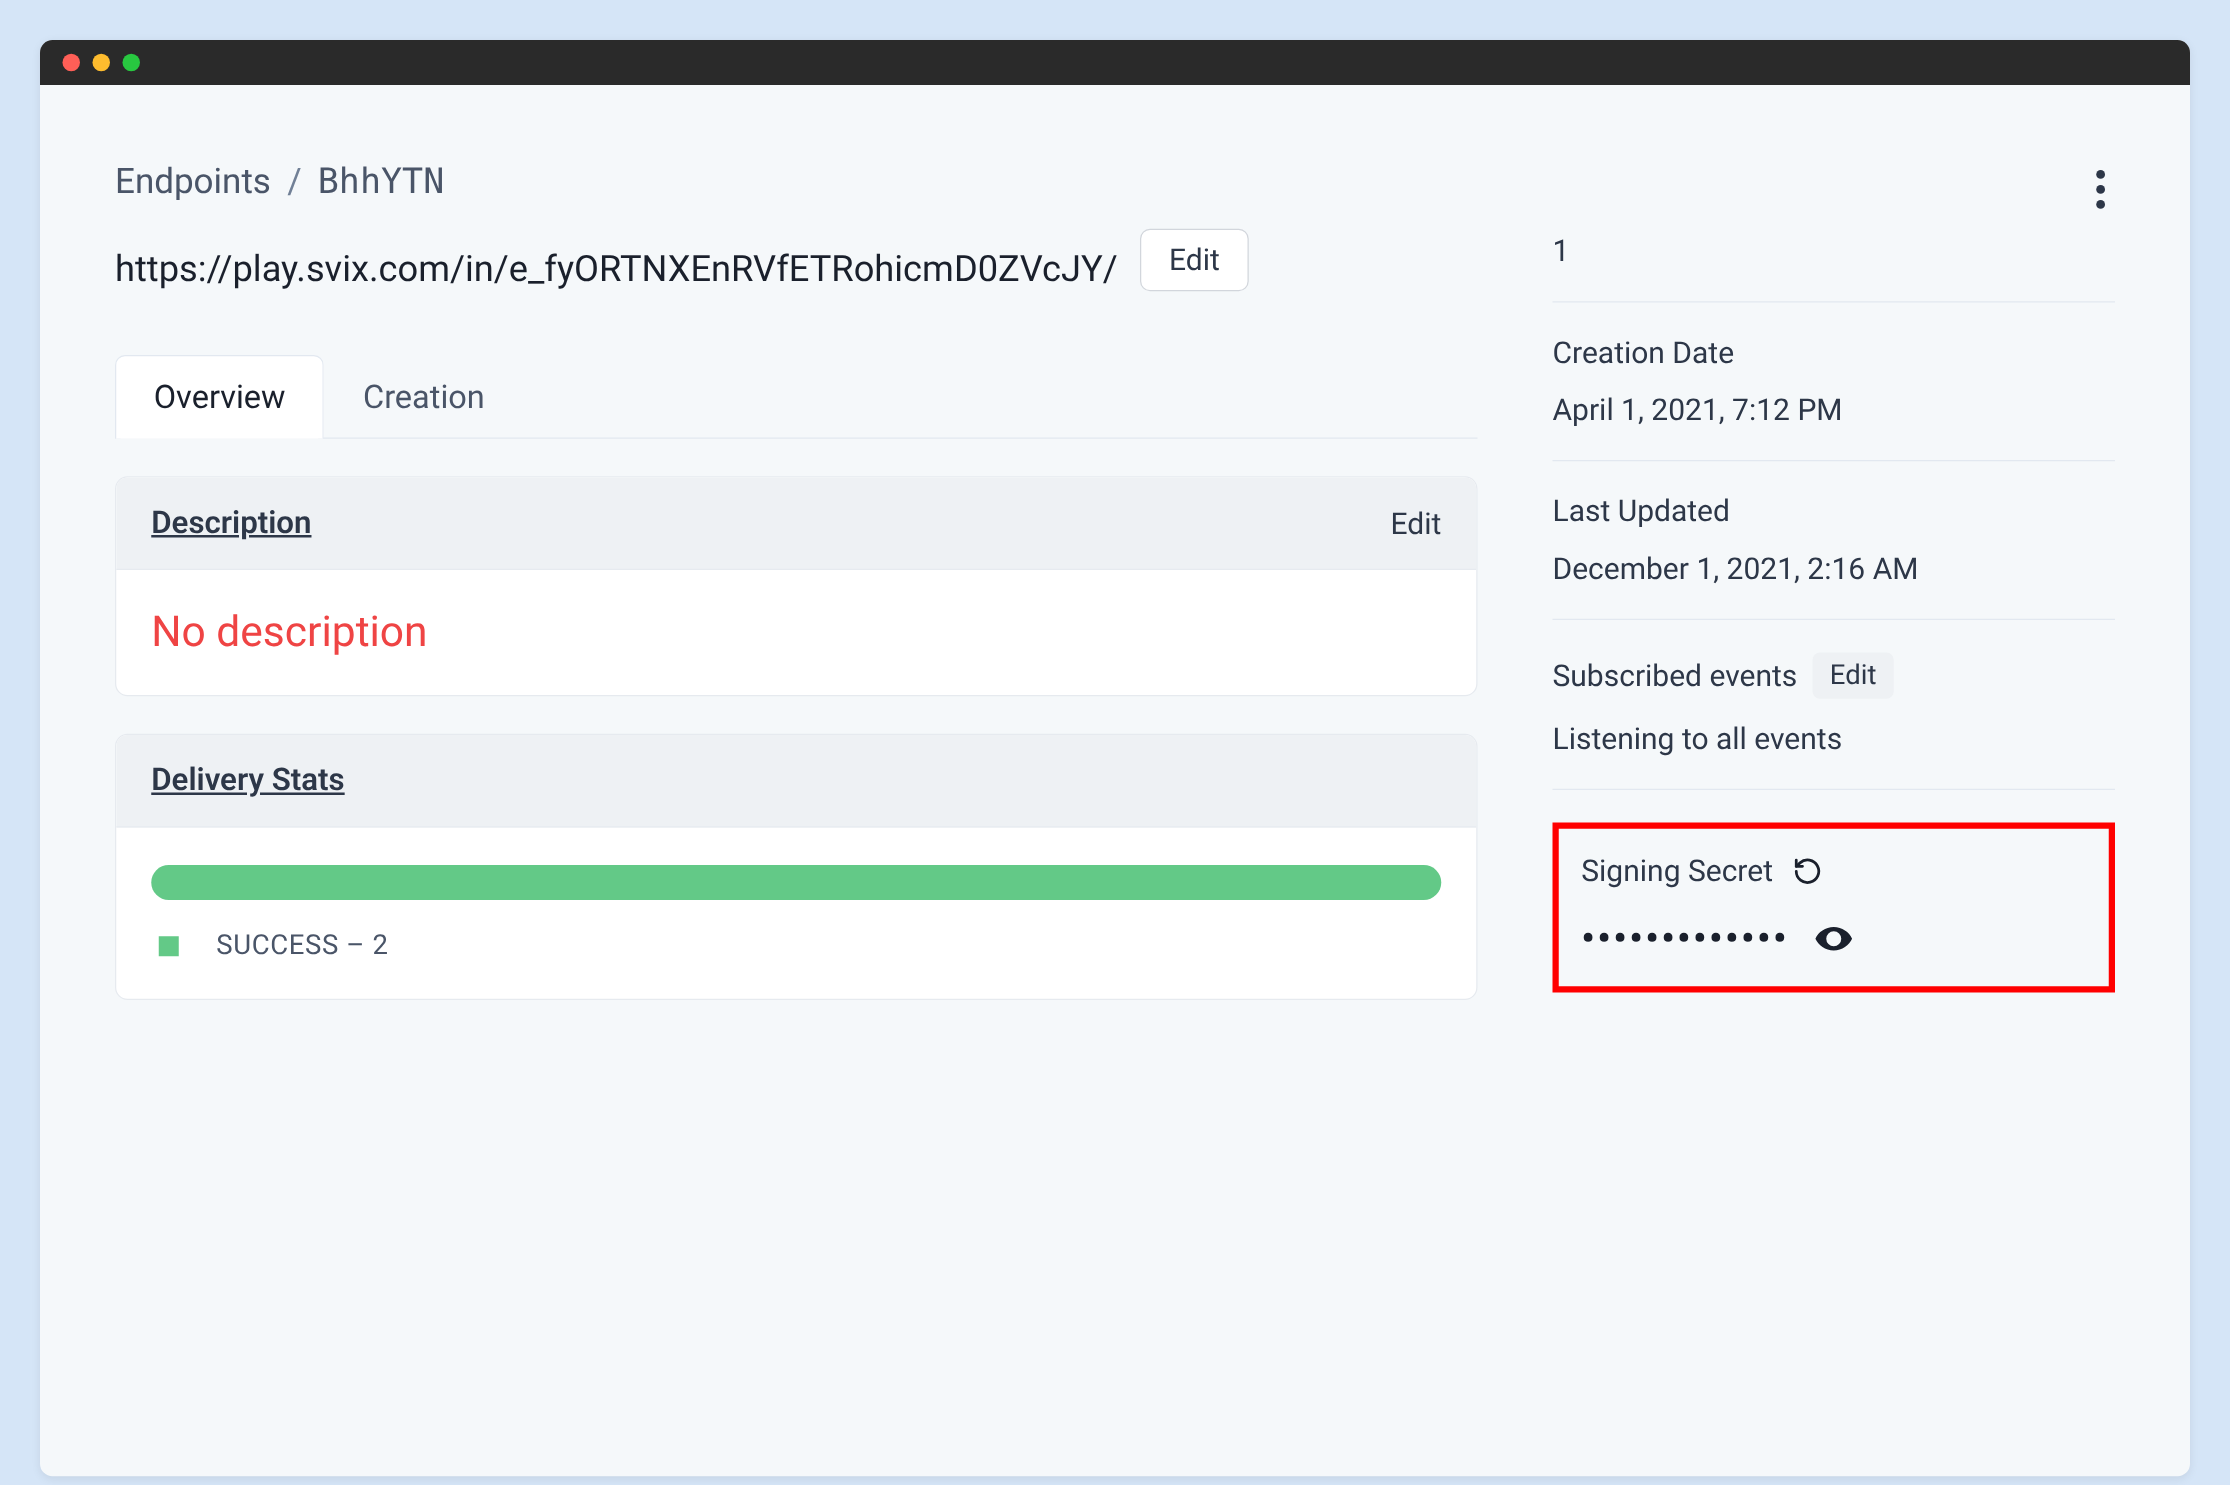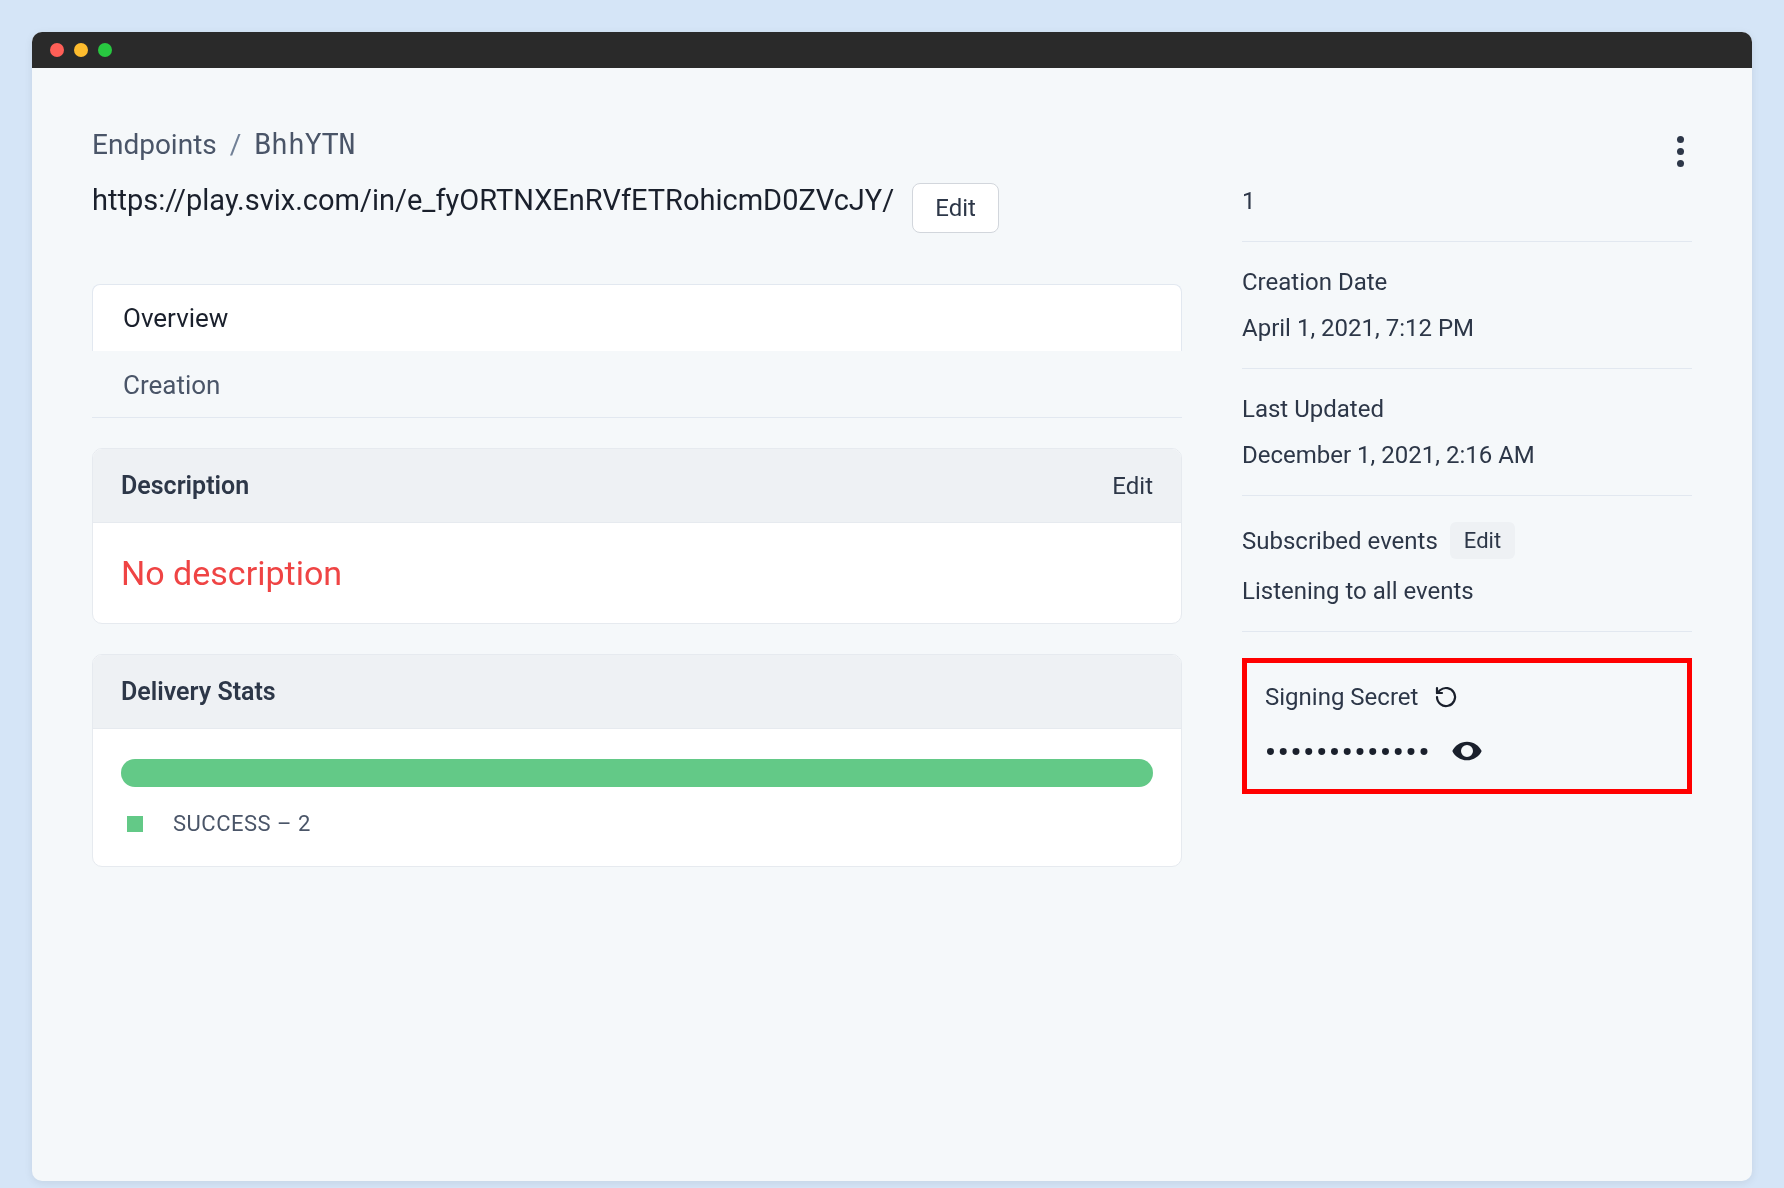--- a/index.html
+++ b/index.html
@@ -44,21 +44,21 @@
       font-size: 28px;
       color: #4a5568;
       margin-bottom: 22px;
       font-weight: 400;
     }
     .breadcrumb .sep { margin: 0 6px; color: #718096; }
     .breadcrumb .current { font-family: ui-monospace, Menlo, Consolas, monospace; color: #4a5568; }
 
     .url-row {
       display: flex;
-      align-items: flex-start;
+      align-items: flex-end;
       gap: 18px;
       margin-bottom: 50px;
     }
     .endpoint-url {
       font-size: 29px;
       color: #1a202c;
       font-weight: 400;
       word-break: break-all;
     }
     .btn-outline {
@@ -69,21 +69,20 @@
       font-size: 24px;
       color: #2d3748;
       cursor: pointer;
       font-family: inherit;
     }
 
     .tabs {
       display: flex;
       border-bottom: 1px solid #e2e8f0;
       margin-bottom: 30px;
-      flex-direction: column;
     }
     .tab {
       padding: 18px 30px;
       font-size: 26px;
       color: #4a5568;
       cursor: pointer;
       border: 1px solid transparent;
       border-bottom: none;
       position: relative;
       bottom: -1px;
@@ -103,21 +102,21 @@
       margin-bottom: 30px;
     }
     .card-header {
       background: #eef1f4;
       padding: 22px 28px;
       display: flex;
       justify-content: space-between;
       align-items: center;
       border-bottom: 1px solid #e6eaef;
     }
-    .card-title { font-size: 25px; font-weight: 600; color: #2d3748; }
+    .card-title { font-size: 25px; font-weight: 600; color: #2d3748; text-decoration: underline; }
     .card-edit {
       font-size: 24px;
       color: #2d3748;
       background: none;
       border: none;
       cursor: pointer;
       font-family: inherit;
     }
     .card-body { padding: 30px 28px; }
     .placeholder { color: #ef4444; font-size: 34px; }

